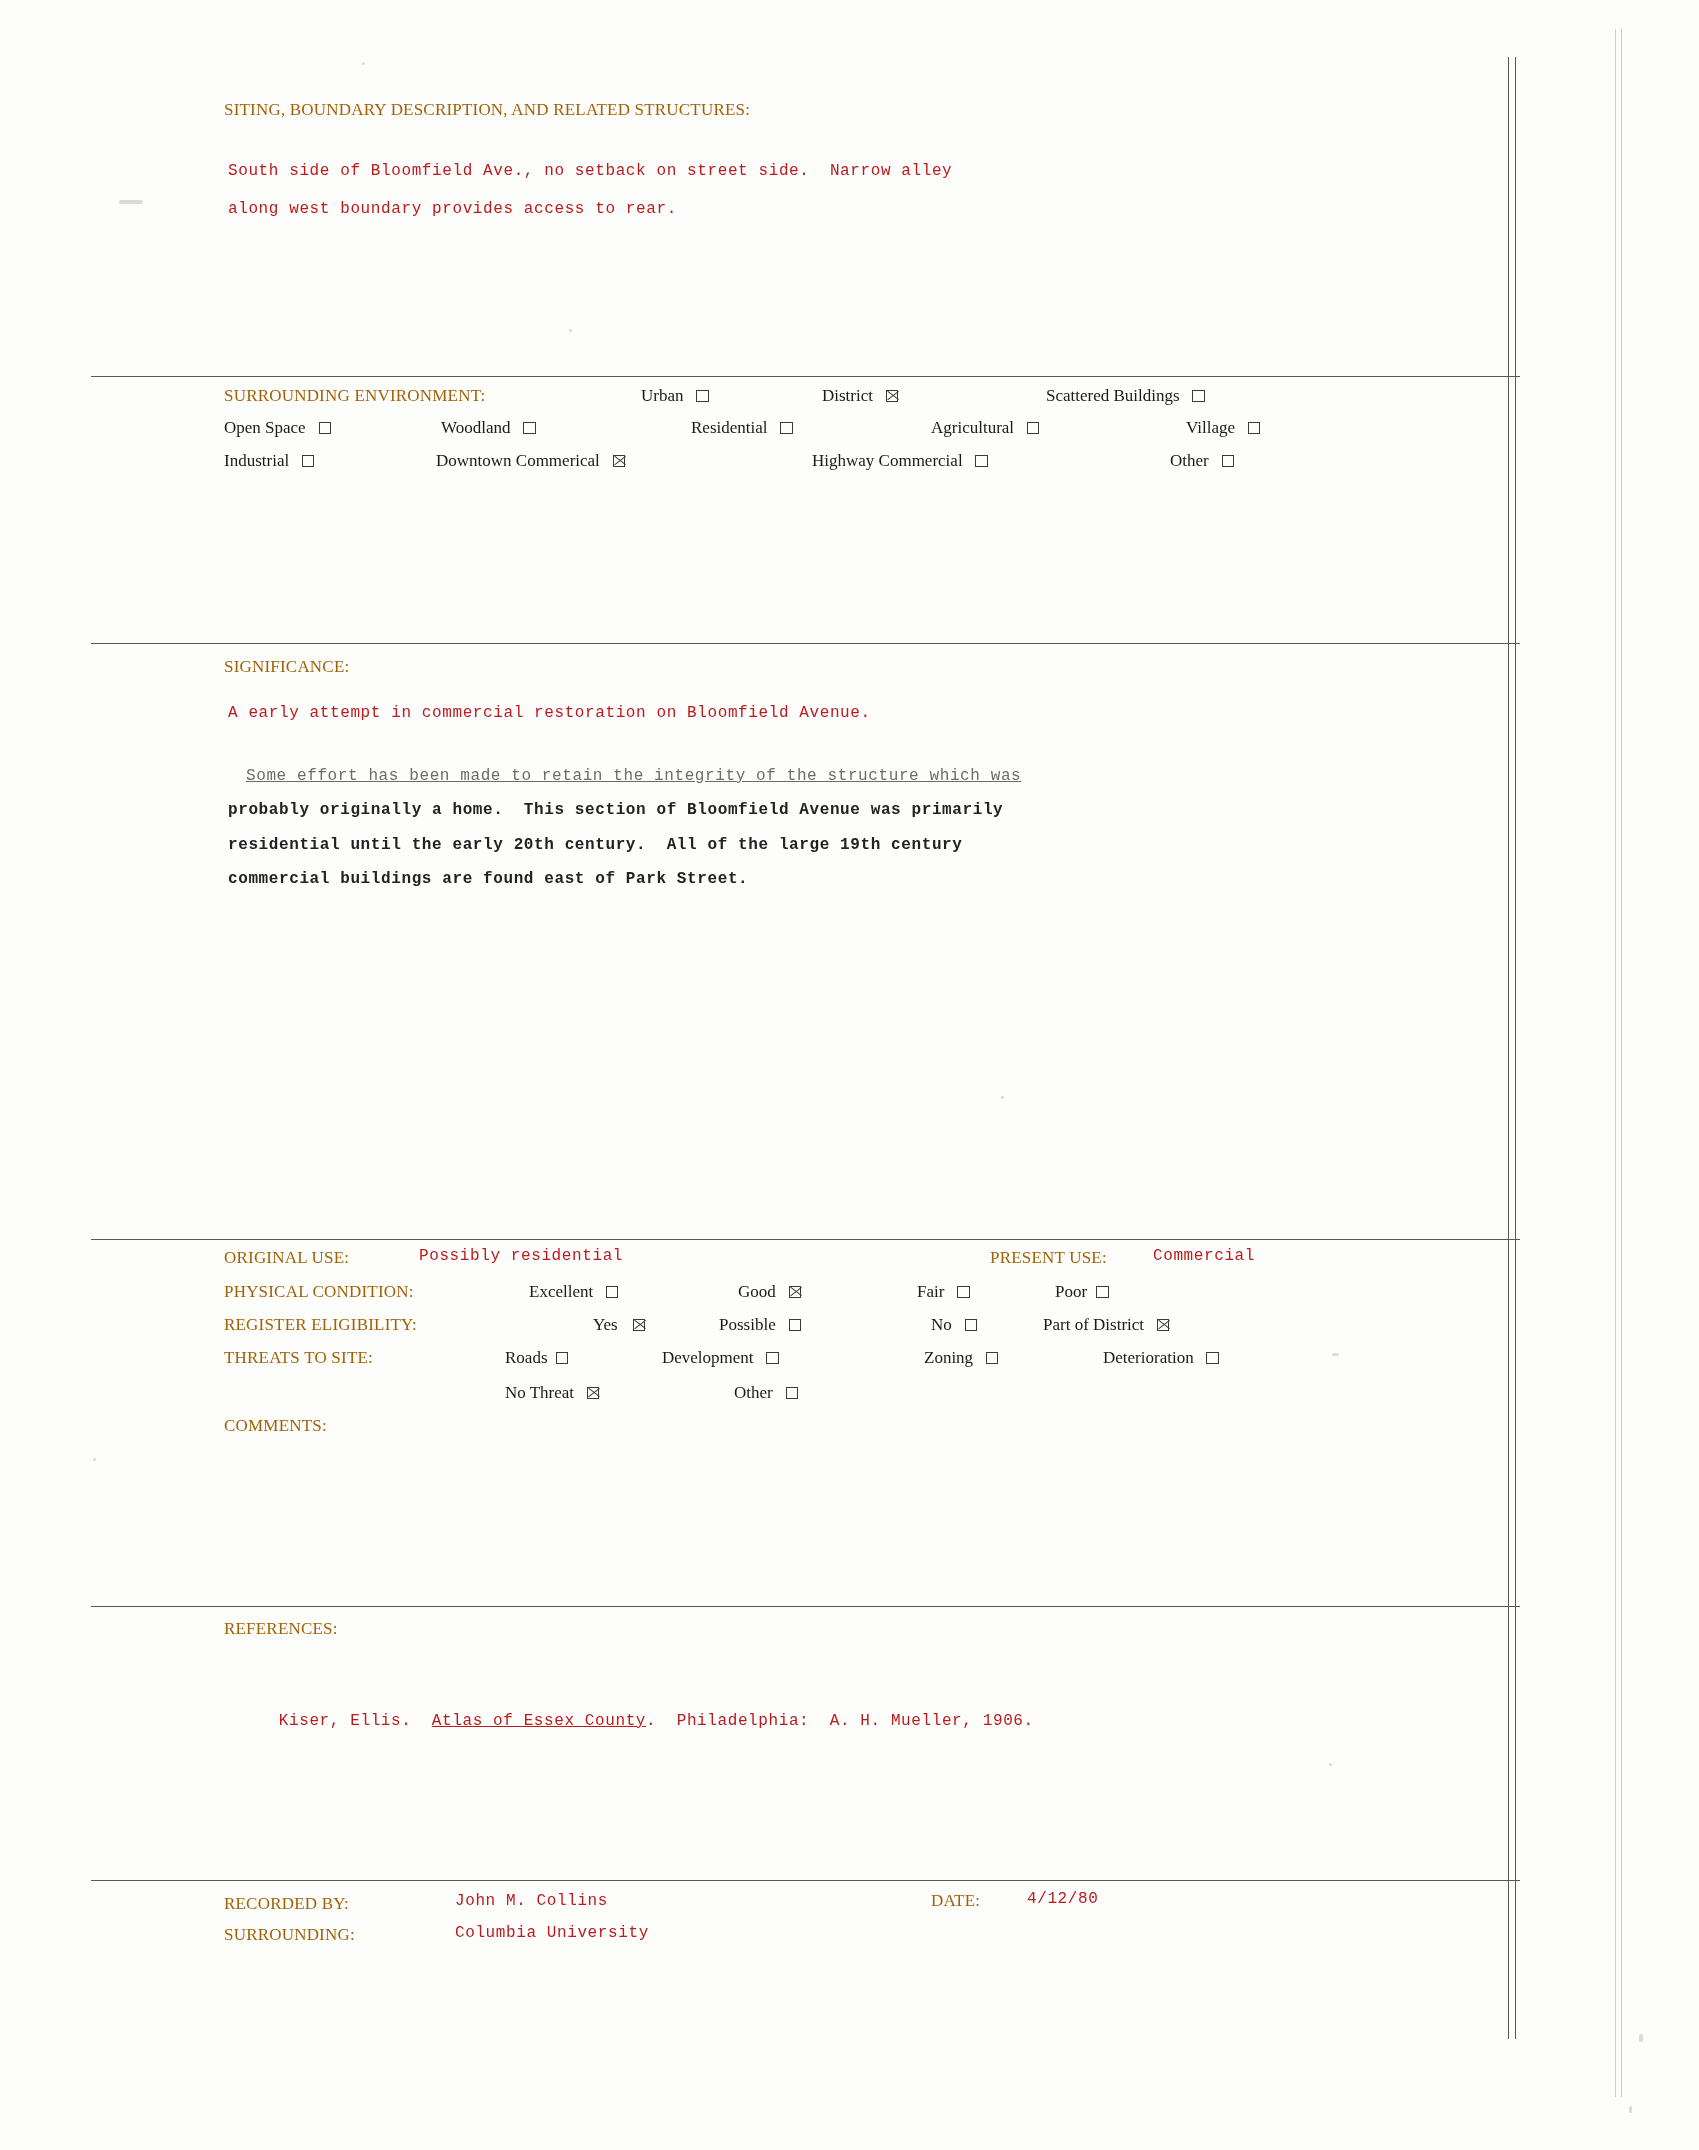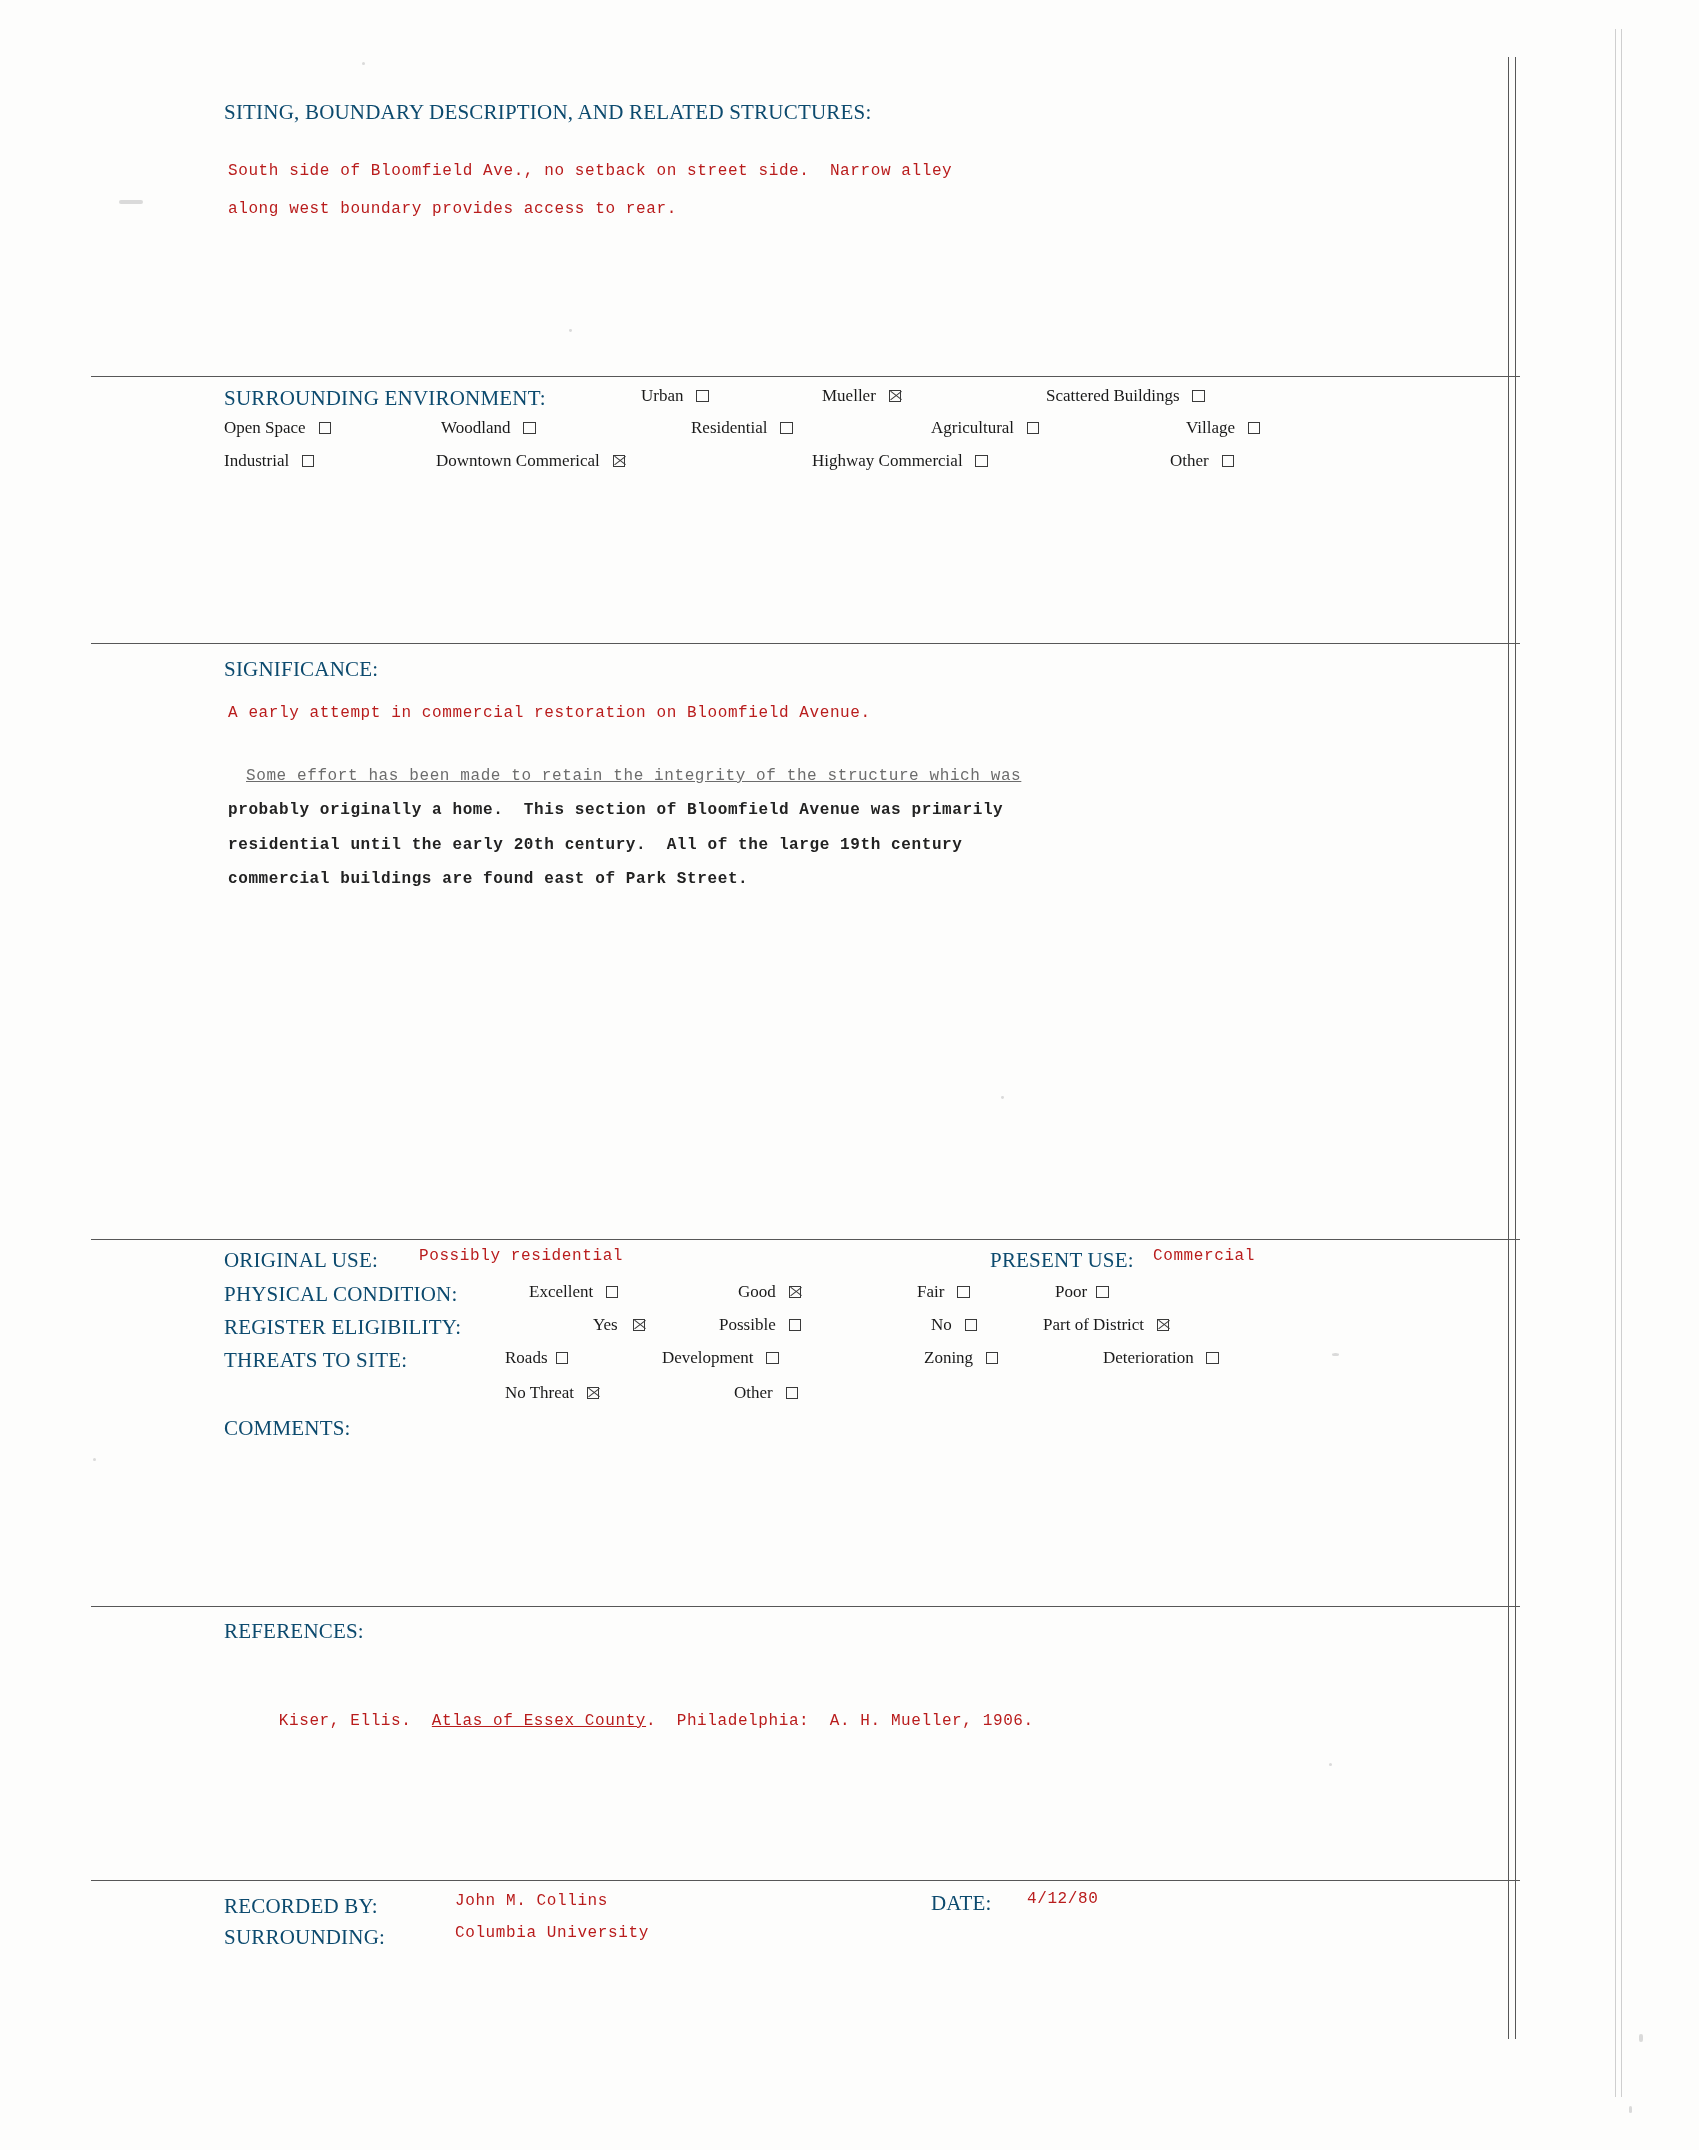--- a/index.html
+++ b/index.html
@@ -46,24 +46,24 @@
     top: 57px;
     width: 1px;
     height: 1982px;
     background: #575757;
   }
 
   
   .label {
     position: absolute;
     font-family: "Liberation Serif", serif;
-    font-size: 21px;
+    font-size: 17px;
     letter-spacing: 0.2px;
     white-space: nowrap;
-    color: #0c4a6e;
+    color: #a16207;
   }
   .typed {
     position: absolute;
     font-family: "Liberation Mono", monospace;
     font-size: 16px;
     letter-spacing: 0.6px;
     white-space: pre;
     color: #b91c1c;
   }
   .typed-bold {
@@ -143,21 +143,21 @@
 
   <div class="rule" style="top:376px;"></div>
 
   <div class="label" style="left:224px;top:386px;">SURROUNDING ENVIRONMENT:</div>
 
   <div class="cbwrap" style="left:641px;top:386px;">
     <span>Urban</span>
     <span class="cb" style="margin-left:8.6px;"></span>
   </div>
   <div class="cbwrap" style="left:822px;top:386px;">
-    <span>Mueller</span>
+    <span>District</span>
     <span class="cb checked" style="margin-left:8.6px;"></span>
   </div>
   <div class="cbwrap" style="left:1046px;top:386px;">
     <span>Scattered Buildings</span>
     <span class="cb" style="margin-left:8.6px;"></span>
   </div>
 
   <div class="cbwrap" style="left:224px;top:418px;">
     <span>Open Space</span>
     <span class="cb" style="margin-left:8.6px;"></span>

